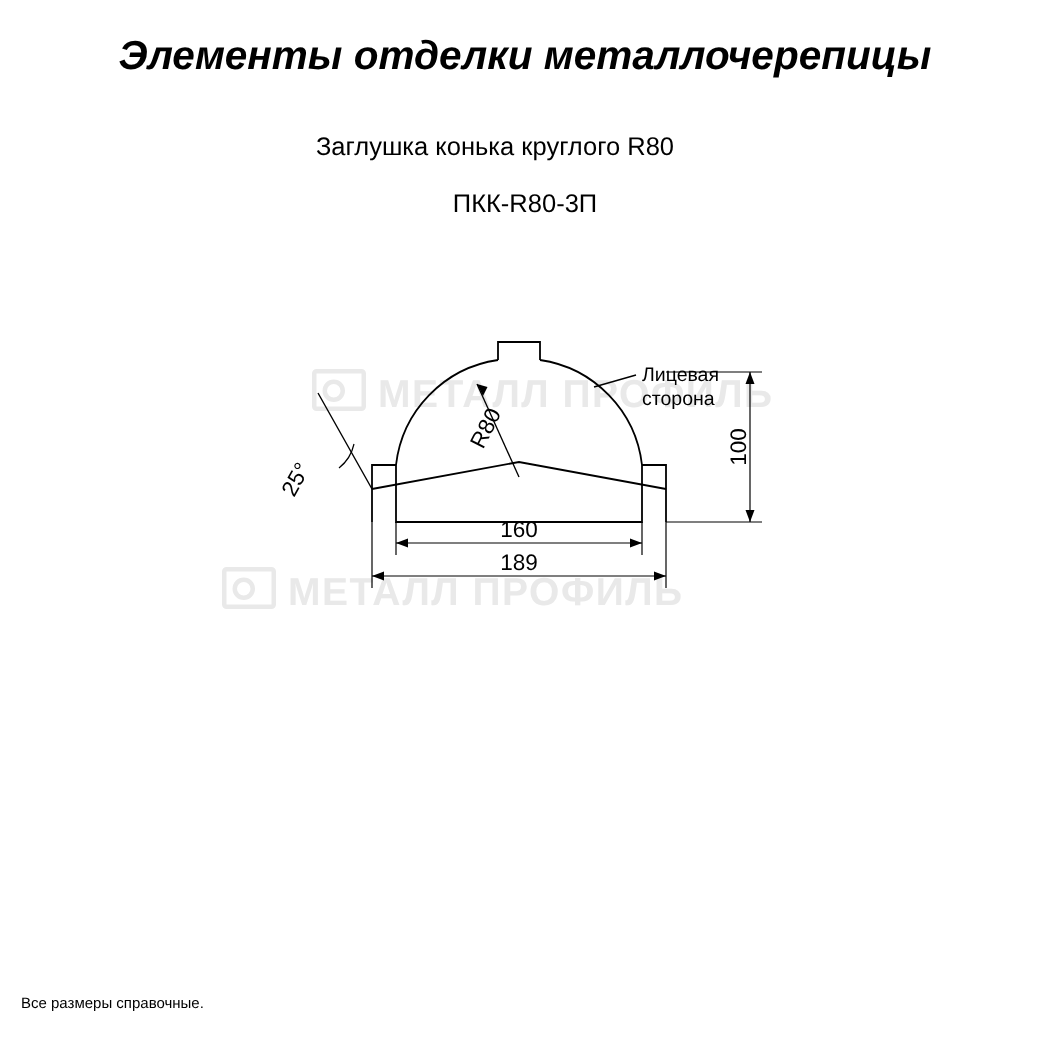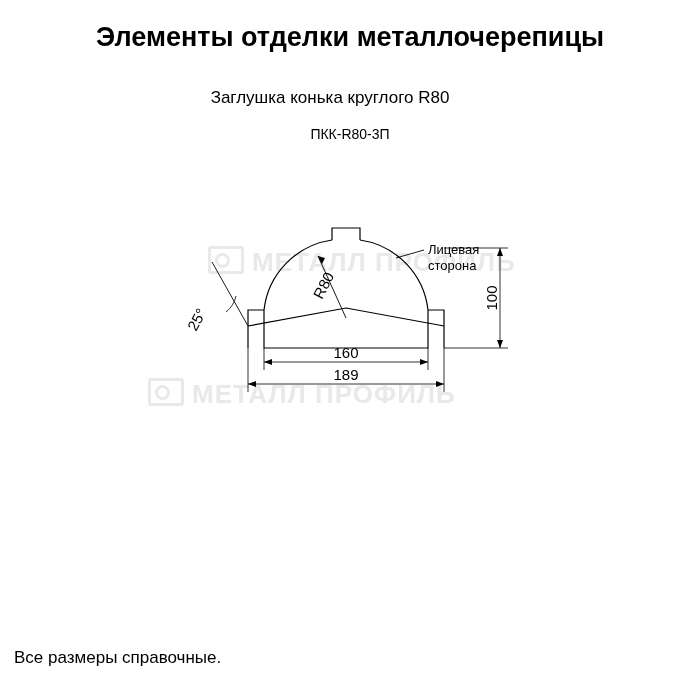--- a/index.html
+++ b/index.html
@@ -22,49 +22,50 @@
   }
   .title {
     position: absolute;
     top: 22px;
     left: 0;
     width: 700px;
     text-align: center;
     font-size: 27px;
     font-weight: bold;
     letter-spacing: 0px;
+    font-style: italic;
   }
   .subtitle {
     position: absolute;
     top: 88px;
     left: 0;
     width: 660px;
     text-align: center;
     font-size: 17px;
   }
   .code {
     position: absolute;
     top: 126px;
     left: 0;
     width: 700px;
     text-align: center;
-    font-size: 14px;
+    font-size: 17px;
   }
   .drawing {
     position: absolute;
     top: 200px;
     left: 0;
     width: 700px;
     height: 260px;
   }
   .footer {
     position: absolute;
     left: 14px;
-    bottom: 32px;
-    font-size: 17px;
+    bottom: 20px;
+    font-size: 10px;
     line-height: 21px;
   }
   .footer div {
     white-space: nowrap;
   }
   .wm {
     position: absolute;
     color: #e9e9e9;
     font-weight: bold;
     font-size: 26px;

